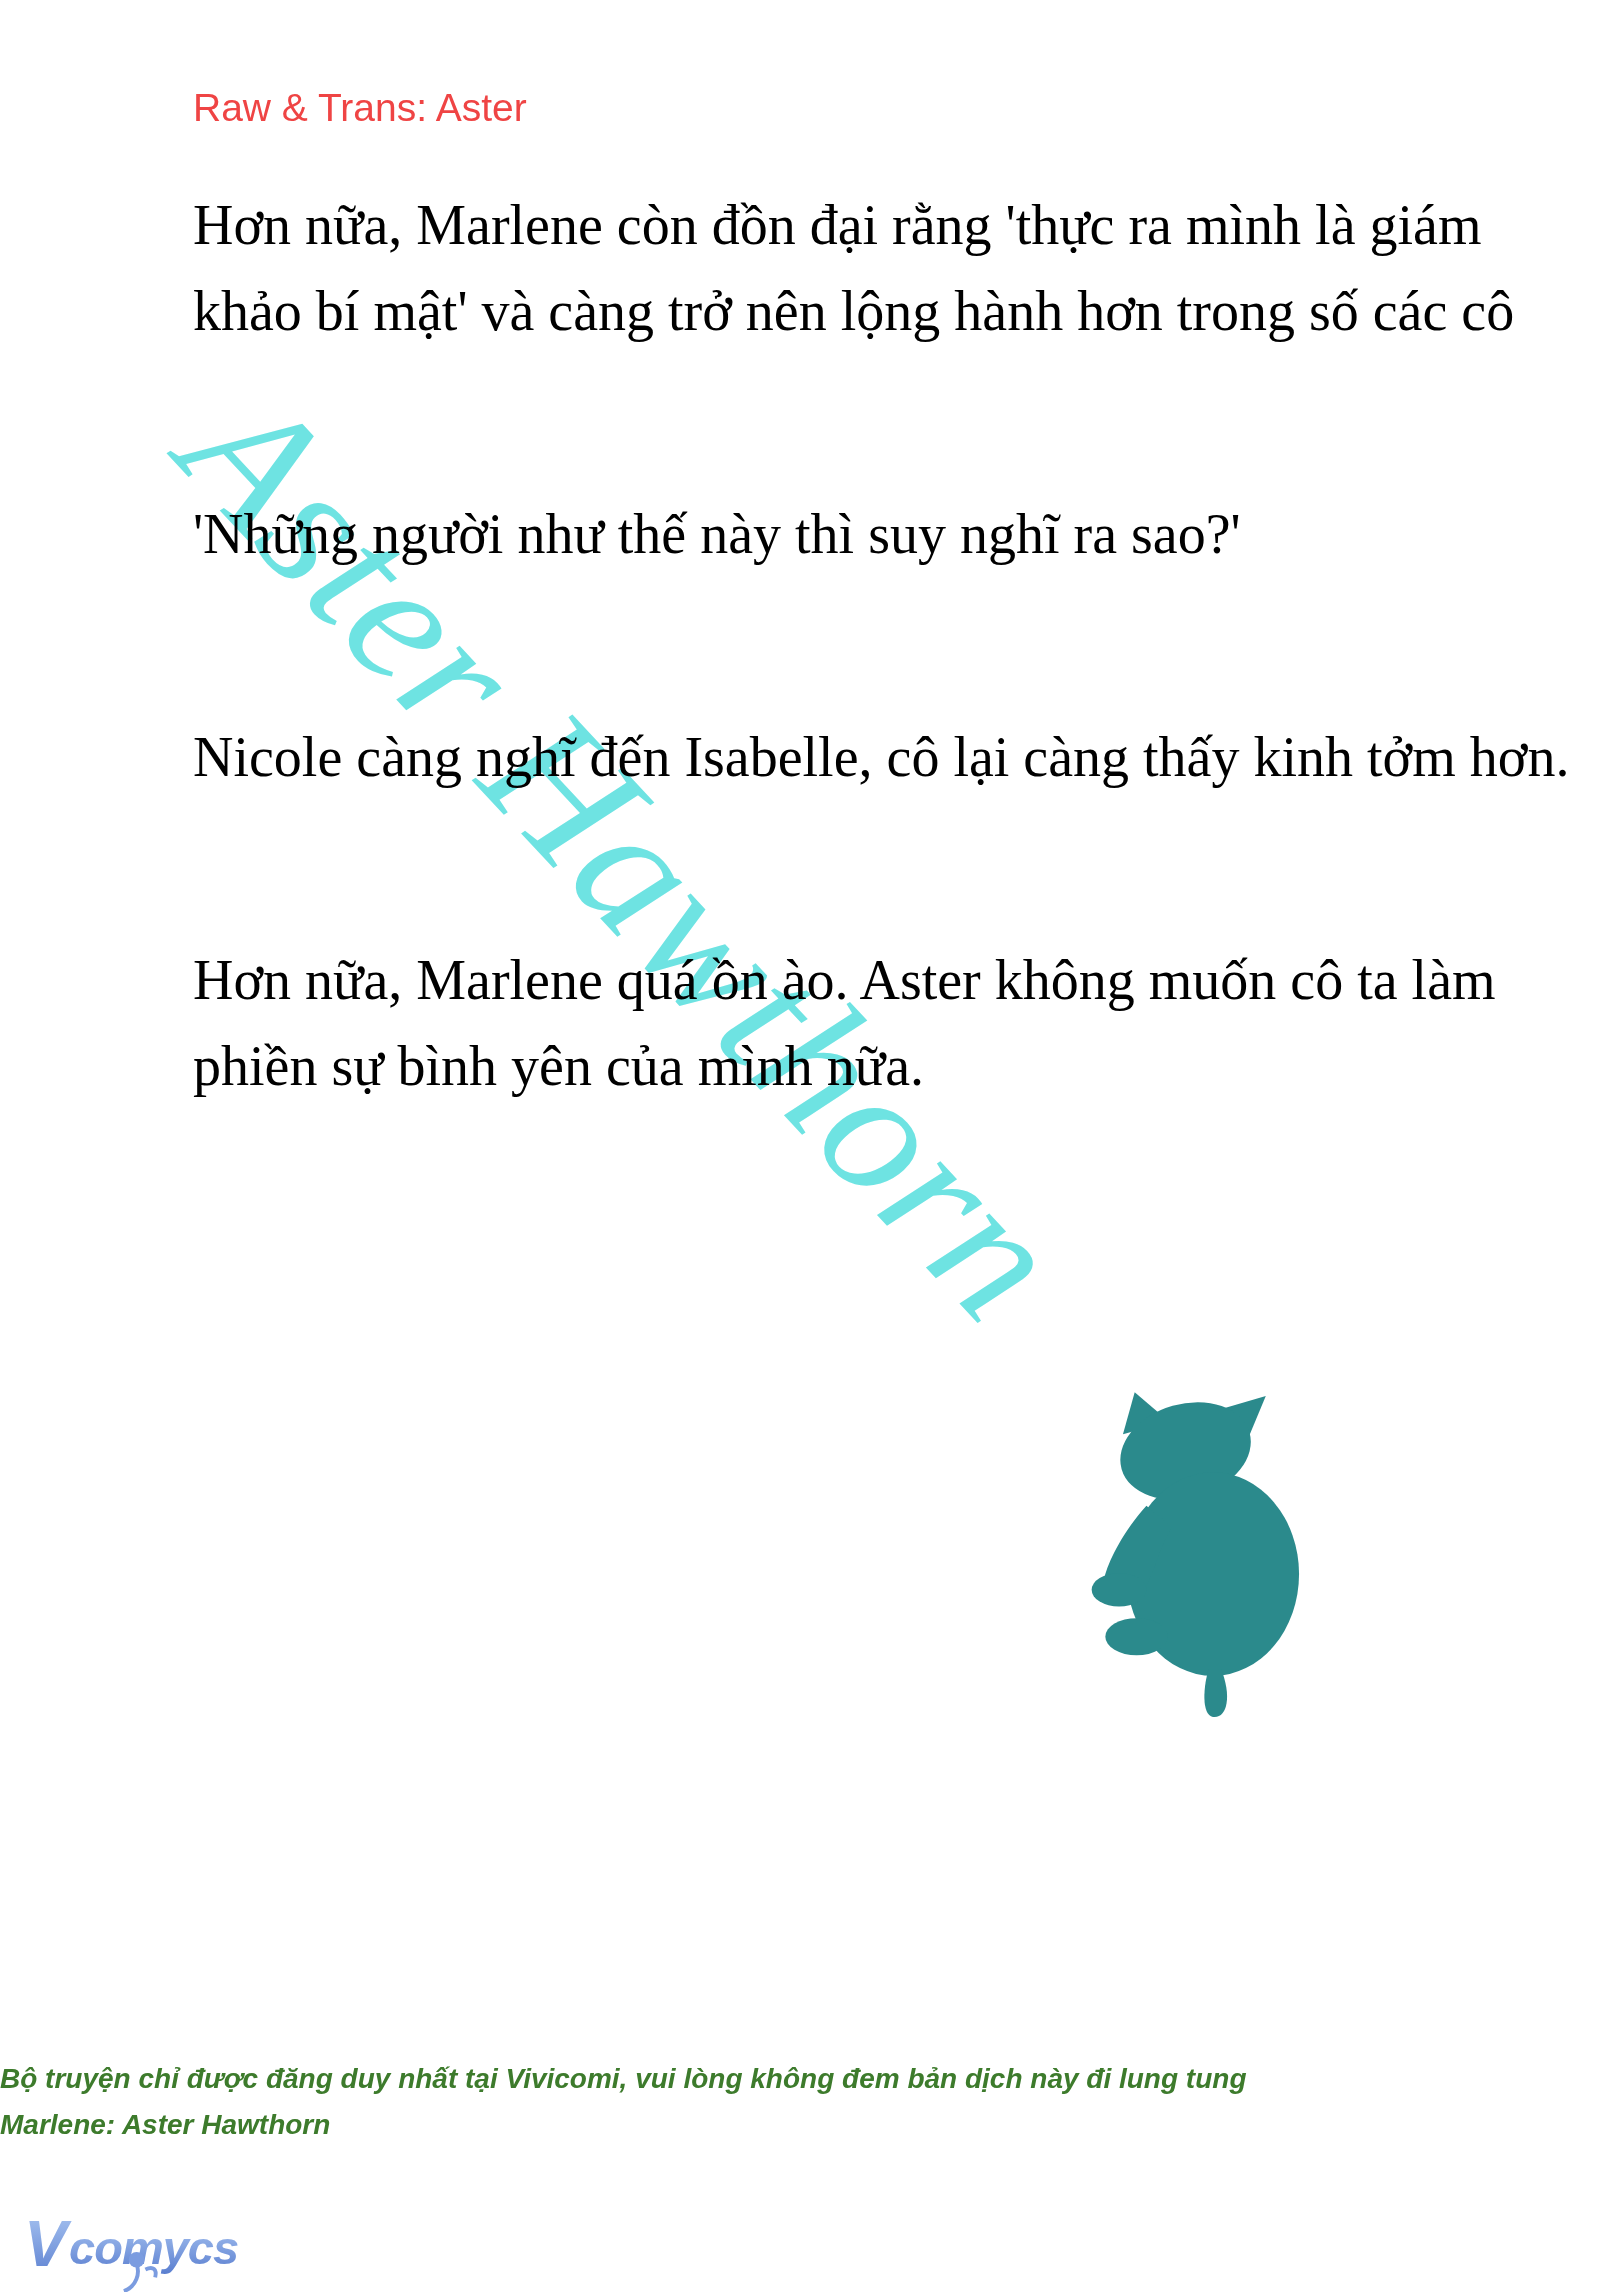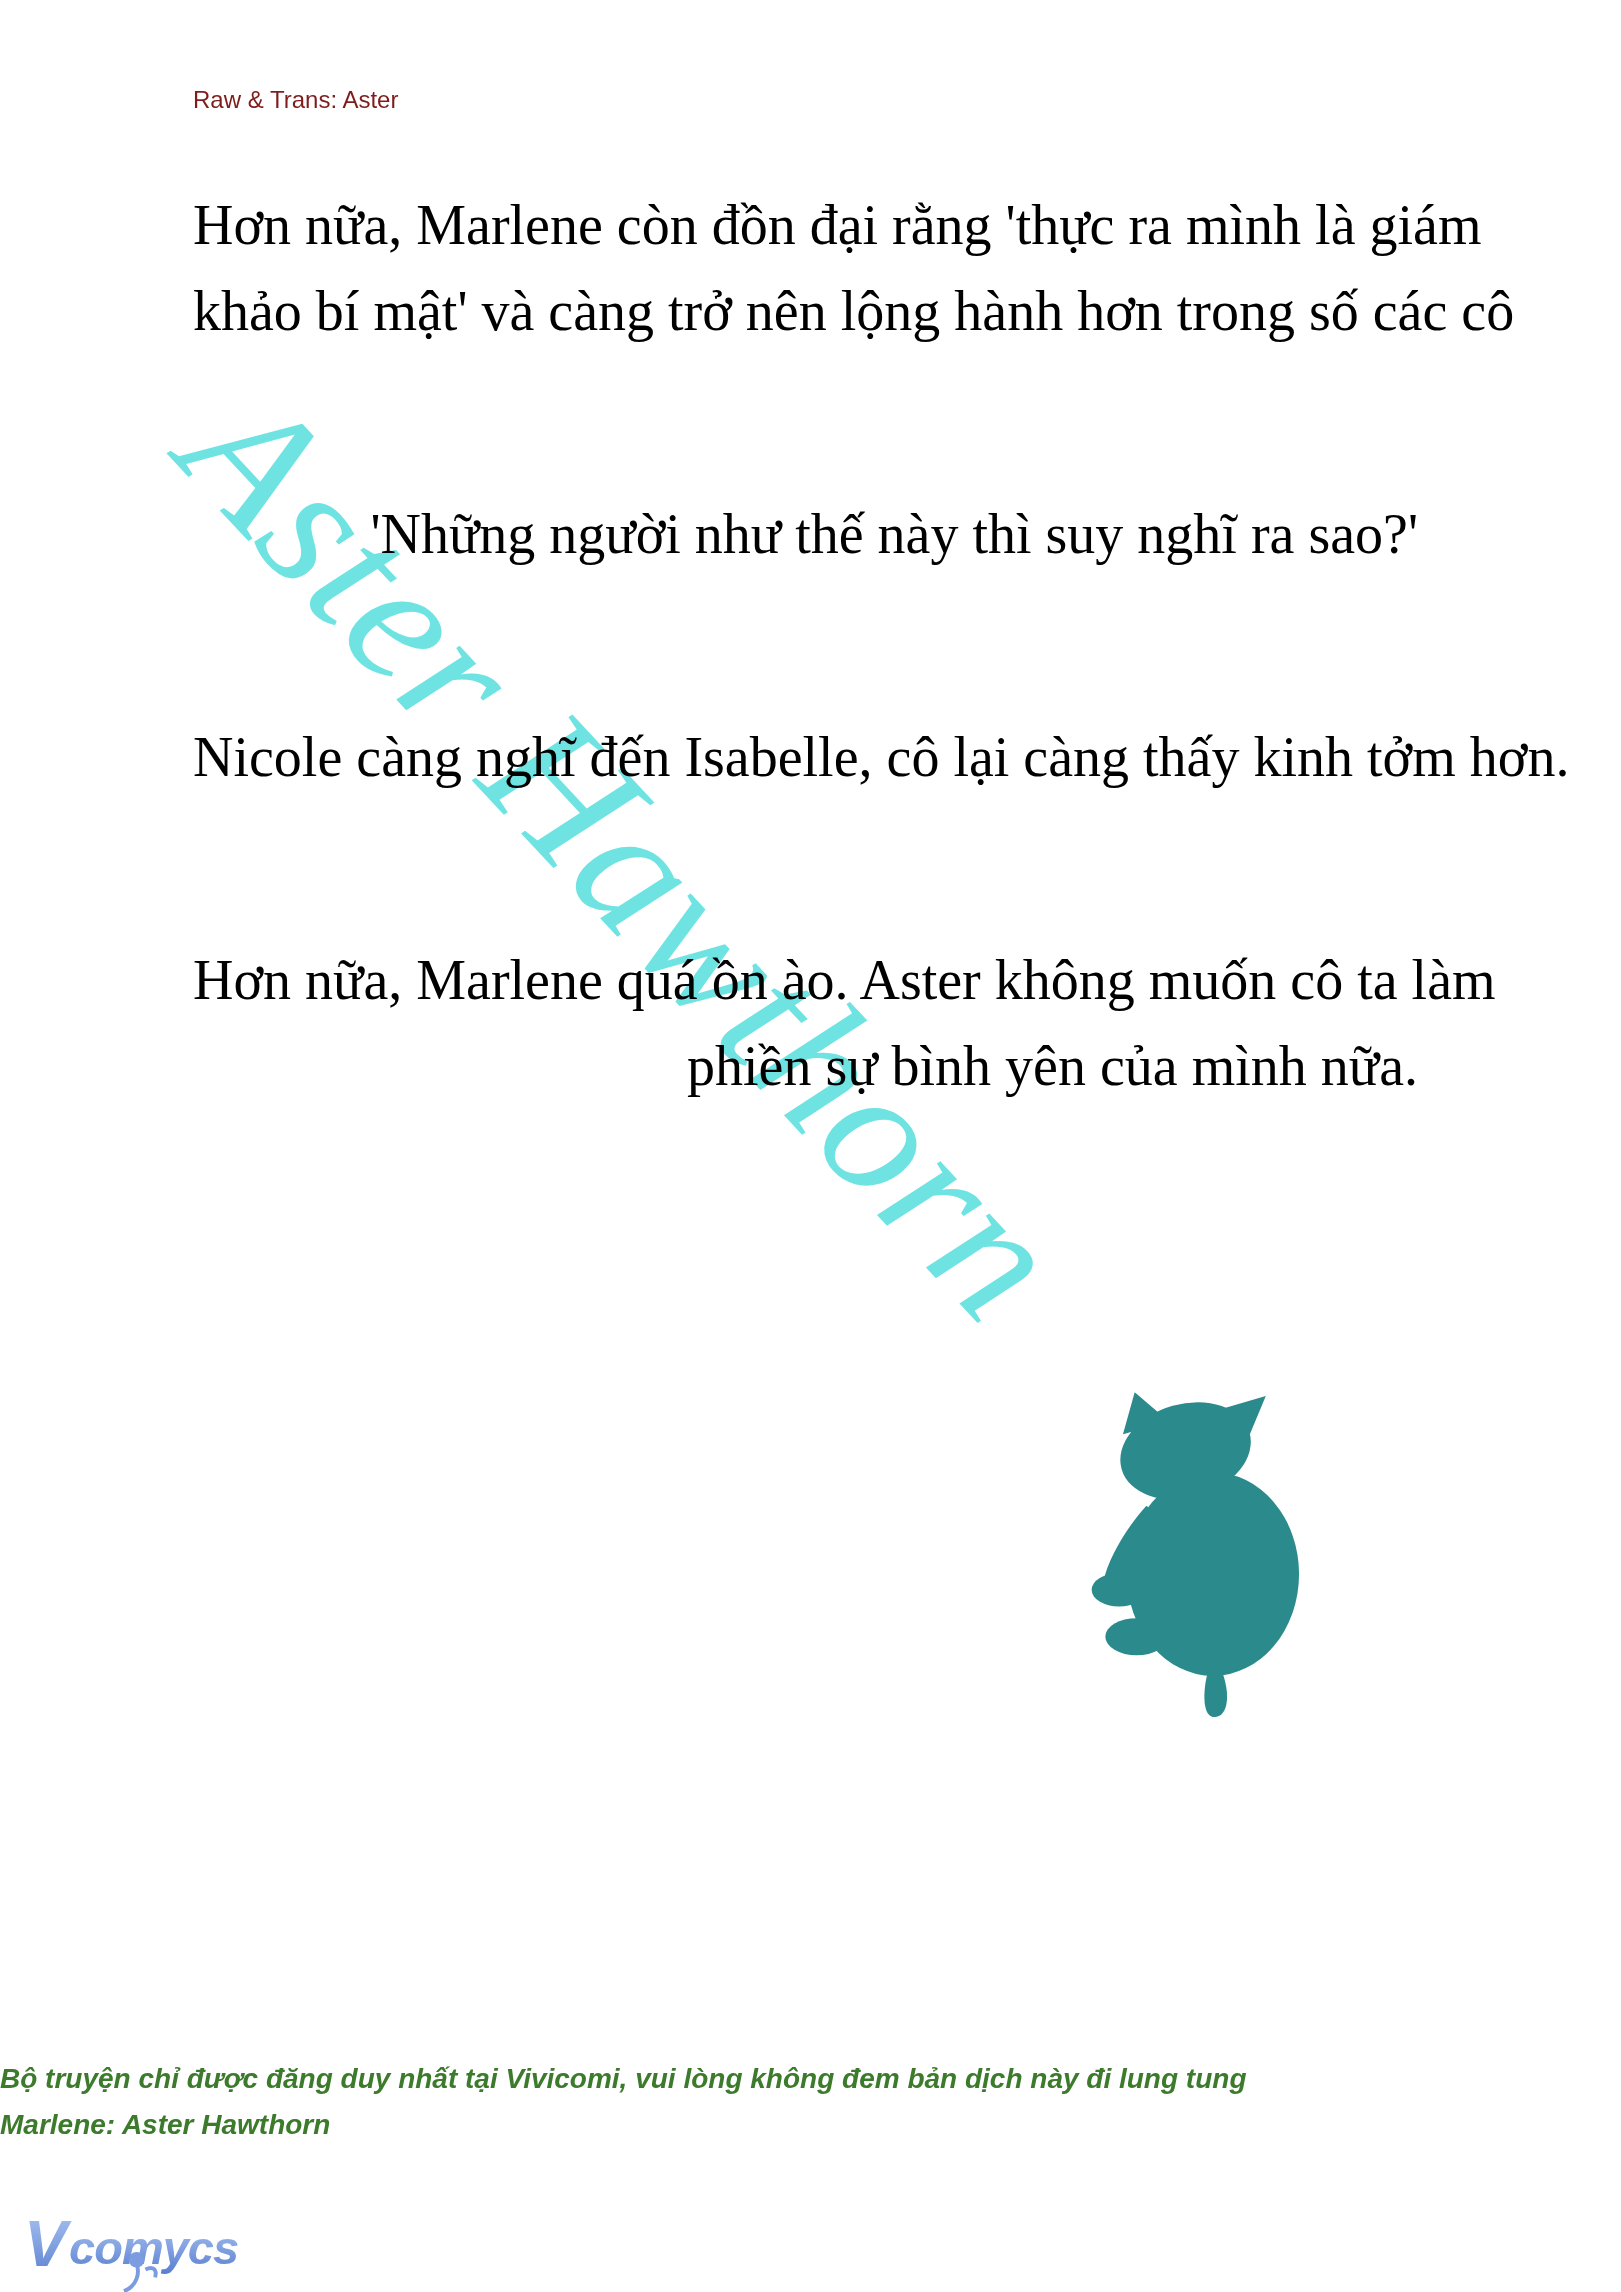--- a/index.html
+++ b/index.html
@@ -3,32 +3,32 @@
 <meta charset="utf-8">
 <style>
   html,body{margin:0;padding:0;}
   body{
     width:1621px;height:2293px;position:relative;background:#ffffff;
     overflow:hidden;font-family:"Liberation Serif",serif;
   }
   .header-credit{
     position:absolute;left:193px;top:86px;
     font-family:"Liberation Sans",sans-serif;
-    font-size:24px;color:#7f1d1d;z-index:3;
+    font-size:39px;color:#ef4444;z-index:3;
   }
   .watermark{
     position:absolute;left:294px;top:348px;
     transform:rotate(47deg);transform-origin:0 0;
     font-family:"Liberation Serif",serif;font-style:italic;
     font-size:181px;white-space:nowrap;letter-spacing:2px;
     color:var(--watermark,#4adddc);opacity:.8;z-index:1;
   }
   .cat{position:absolute;left:1076px;top:1390px;z-index:1;color:var(--cat,#2b8a8c);}
   .content{position:absolute;left:193px;top:182px;width:1225px;z-index:2;}
-  .para{margin:0 0 137px 0;text-align:right;}
+  .para{margin:0 0 137px 0;}
   .para:last-child{margin-bottom:0;}
   .line{
     display:block;font-family:"Liberation Serif",serif;
     font-size:56px;line-height:86px;color:#000;white-space:nowrap;
   }
   .footer{
     position:absolute;left:0;top:2056px;width:1621px;text-align:left;z-index:3;
   }
   .footer .f-line{
     display:block;font-family:"Liberation Sans",sans-serif;

